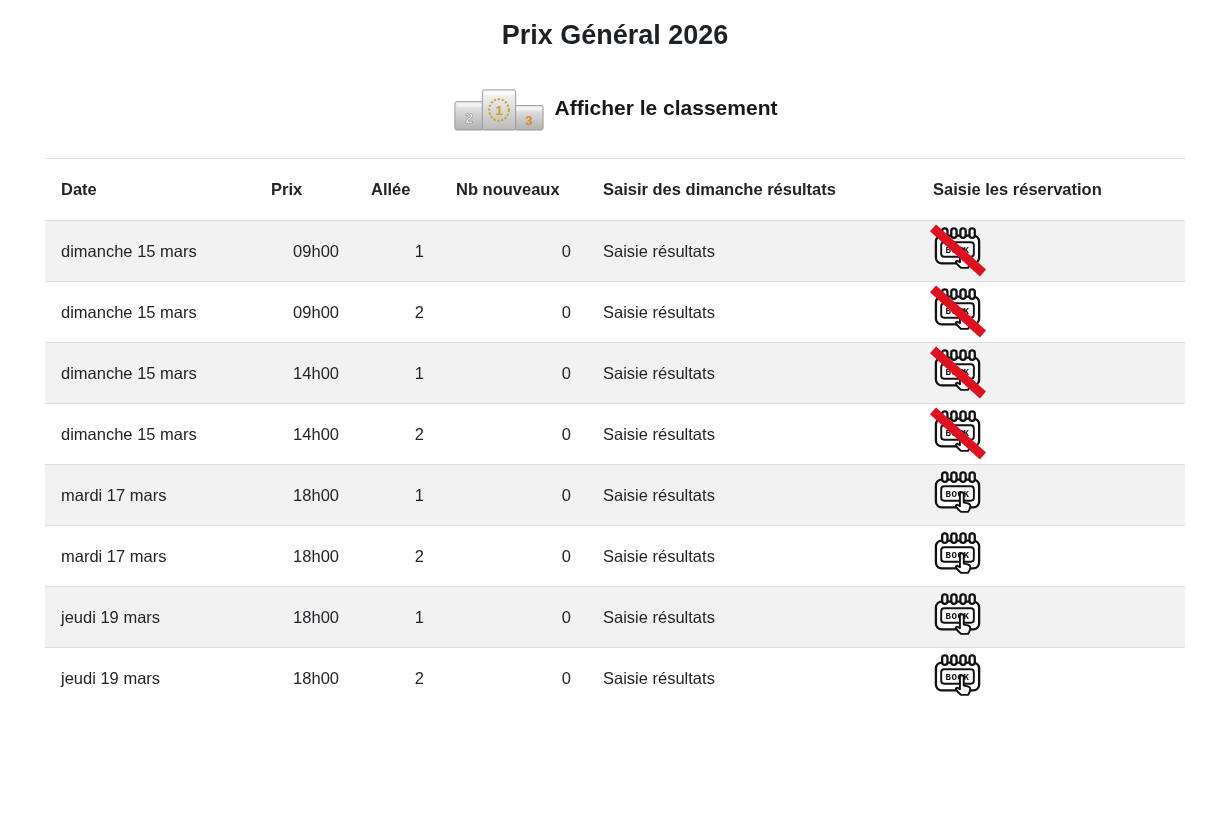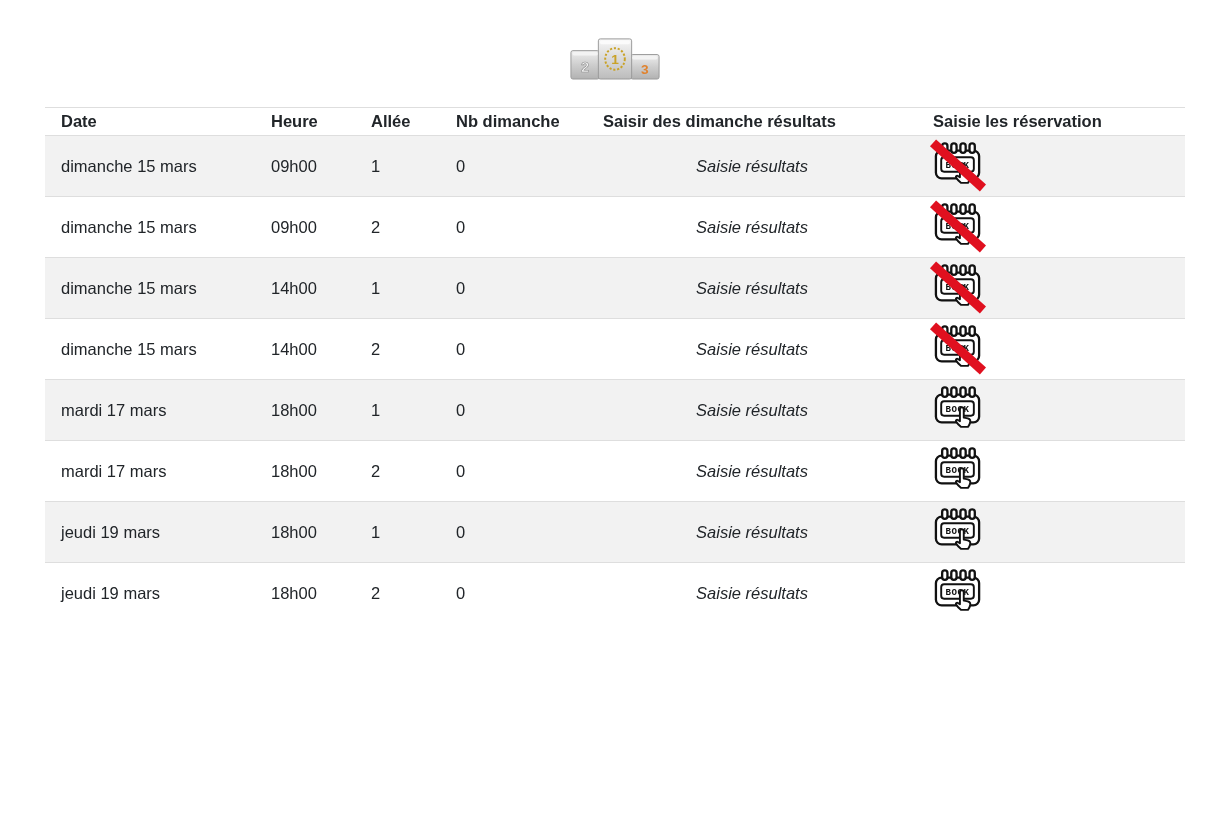--- a/index.html
+++ b/index.html
@@ -44,37 +44,37 @@
     table-layout: fixed;
   }
   table.schedule thead tr {
     border-top: 1px solid #dedede;
     border-bottom: 1px solid #dedede;
   }
   table.schedule th {
     text-align: left;
     font-size: 16.5px;
     font-weight: 700;
-    padding: 4px 16px;
+    padding: 21px 16px;
     color: #212529;
     white-space: nowrap;
     overflow: hidden;
   }
   table.schedule tbody tr { border-top: 1px solid #dedede; }
   table.schedule tbody tr:first-child { border-top: none; }
   table.schedule tbody tr:nth-child(odd) { background: #f2f2f2; }
   table.schedule td {
     font-size: 16.5px;
     padding: 4px 16px;
     vertical-align: middle;
     color: #212529;
     white-space: nowrap;
   }
-  td.center { text-align: left; }
-  td.saisie-cell { text-align: center; cursor: pointer; font-style: italic; }
+  td.center { text-align: right; }
+  td.saisie-cell { cursor: pointer; }
   td.icon-cell { padding-top: 7px; padding-bottom: 7px; }
   .booking-icon {
     display: inline-block;
     width: 50px;
     height: 48px;
     cursor: pointer;
   }
   .booking-icon svg { overflow: visible; display: block; }
   .book-label {
     font: 700 9.5px "Liberation Mono", monospace;
@@ -91,20 +91,21 @@
   }
   .pod-1 { fill: #c9a227; font-size: 14px; }
   .pod-2 { fill: #f3f3f3; stroke: #8d8d8d; stroke-width: 0.6px; font-size: 15px; }
   .pod-3 { fill: #e0832f; font-size: 14px; }
 </style>
 </head>
 <body>
 
 <div class="container">
 
+  <h1 class="page-title">Prix Général 2026</h1>
 
   <div class="ranking-link">
     <span class="podium-wrap">
       <svg viewBox="0 0 92 48" width="92" height="47" aria-hidden="true">
         <defs>
           <linearGradient id="silv" x1="0" y1="0" x2="0" y2="1">
             <stop offset="0" stop-color="#eeeeee"></stop>
               <stop offset="0.5" stop-color="#cecece"></stop>
               <stop offset="1" stop-color="#b2b2b2"></stop>
           </linearGradient>
@@ -119,37 +120,38 @@
         <rect x="29" y="6" width="34" height="41" rx="2" fill="url(#silv2)" stroke="#9a9a9a"></rect>
         <rect x="30.5" y="7.5" width="31" height="4" rx="2" fill="#fbfbfb" opacity="0.95"></rect>
         <rect x="2.5" y="19.5" width="26" height="3.5" rx="1.7" fill="#f3f3f3" opacity="0.95"></rect>
         <rect x="63.5" y="23.5" width="26" height="3.5" rx="1.7" fill="#f3f3f3" opacity="0.95"></rect>
         <ellipse cx="46" cy="26.5" rx="10" ry="11" fill="none" stroke="#c9a227" stroke-width="2" stroke-dasharray="2.2 1.8"></ellipse>
         <text class="pod-num pod-2" x="15.5" y="40">2</text>
         <text class="pod-num pod-1" x="46" y="31.5">1</text>
         <text class="pod-num pod-3" x="76.5" y="42">3</text>
       </svg>
     </span>
+    <span class="ranking-label">Afficher le classement</span>
   </div>
 
   <table class="schedule">
     <colgroup>
       <col style="width:210px">
         <col style="width:100px">
         <col style="width:85px">
       <col style="width:147px">
         <col style="width:330px">
         <col>
     </colgroup>
     <thead>
       <tr>
         <th>Date</th>
-        <th>Heure</th>
+        <th>Prix</th>
         <th>Allée</th>
-        <th>Nb dimanche</th>
+        <th>Nb nouveaux</th>
         <th>Saisir des dimanche résultats</th>
         <th>Saisie les réservation</th>
       </tr>
     </thead>
     <tbody>
         <tr>
     <td>dimanche 15 mars</td>
     <td class="center">09h00</td>
     <td class="center">1</td>
     <td class="center">0</td>

